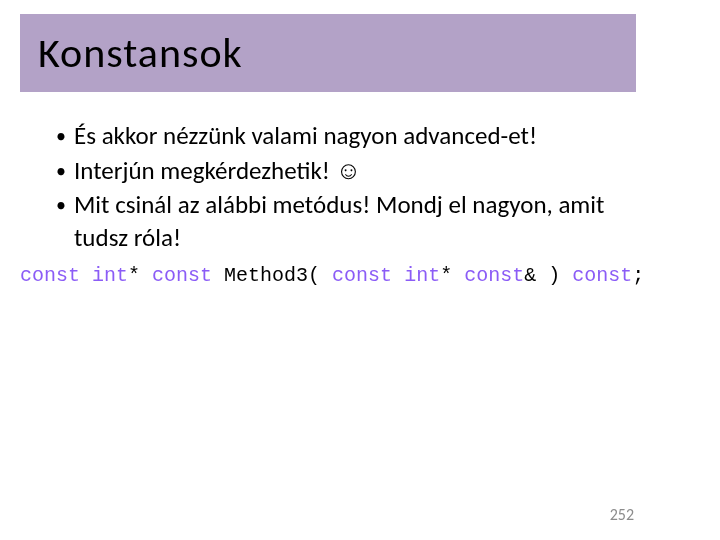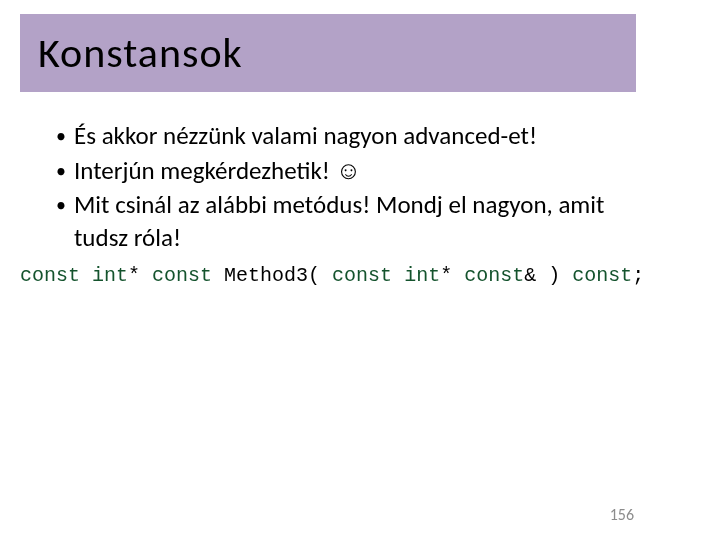--- a/index.html
+++ b/index.html
@@ -60,21 +60,21 @@
   .bullet .txt {
     flex: 1 1 auto;
   }
   .code-line {
     margin-top: 10px;
     margin-left: -36px;
     font-family: Consolas, "Courier New", monospace;
     font-size: 20px;
     white-space: nowrap;
   }
-  .code-line .kw { color: #14532d; }
+  .code-line .kw { color: #8b5cf6; }
   .code-line .plain { color: #000; }
   .page-number {
     position: absolute;
     right: 22px;
     bottom: 16px;
     font-size: 16px;
     color: #8c8c8c;
   }
 </style>
 </head>
@@ -102,15 +102,15 @@
       <div class="dot">•</div>
       <div class="txt">Mit csinál az alábbi metódus! Mondj el nagyon, amit tudsz róla!</div>
     </div>
 
     <div class="code-line">
       <span class="kw">const</span><span class="plain"> </span><span class="kw">int</span><span class="plain">* </span><span class="kw">const</span><span class="plain"> Method3( </span><span class="kw">const</span><span class="plain"> </span><span class="kw">int</span><span class="plain">* </span><span class="kw">const</span><span class="plain">&amp; ) </span><span class="kw">const</span><span class="plain">;</span>
     </div>
 
   </div>
 
-  <div class="page-number">156</div>
+  <div class="page-number">252</div>
 
 </div>
 
 </body></html>

